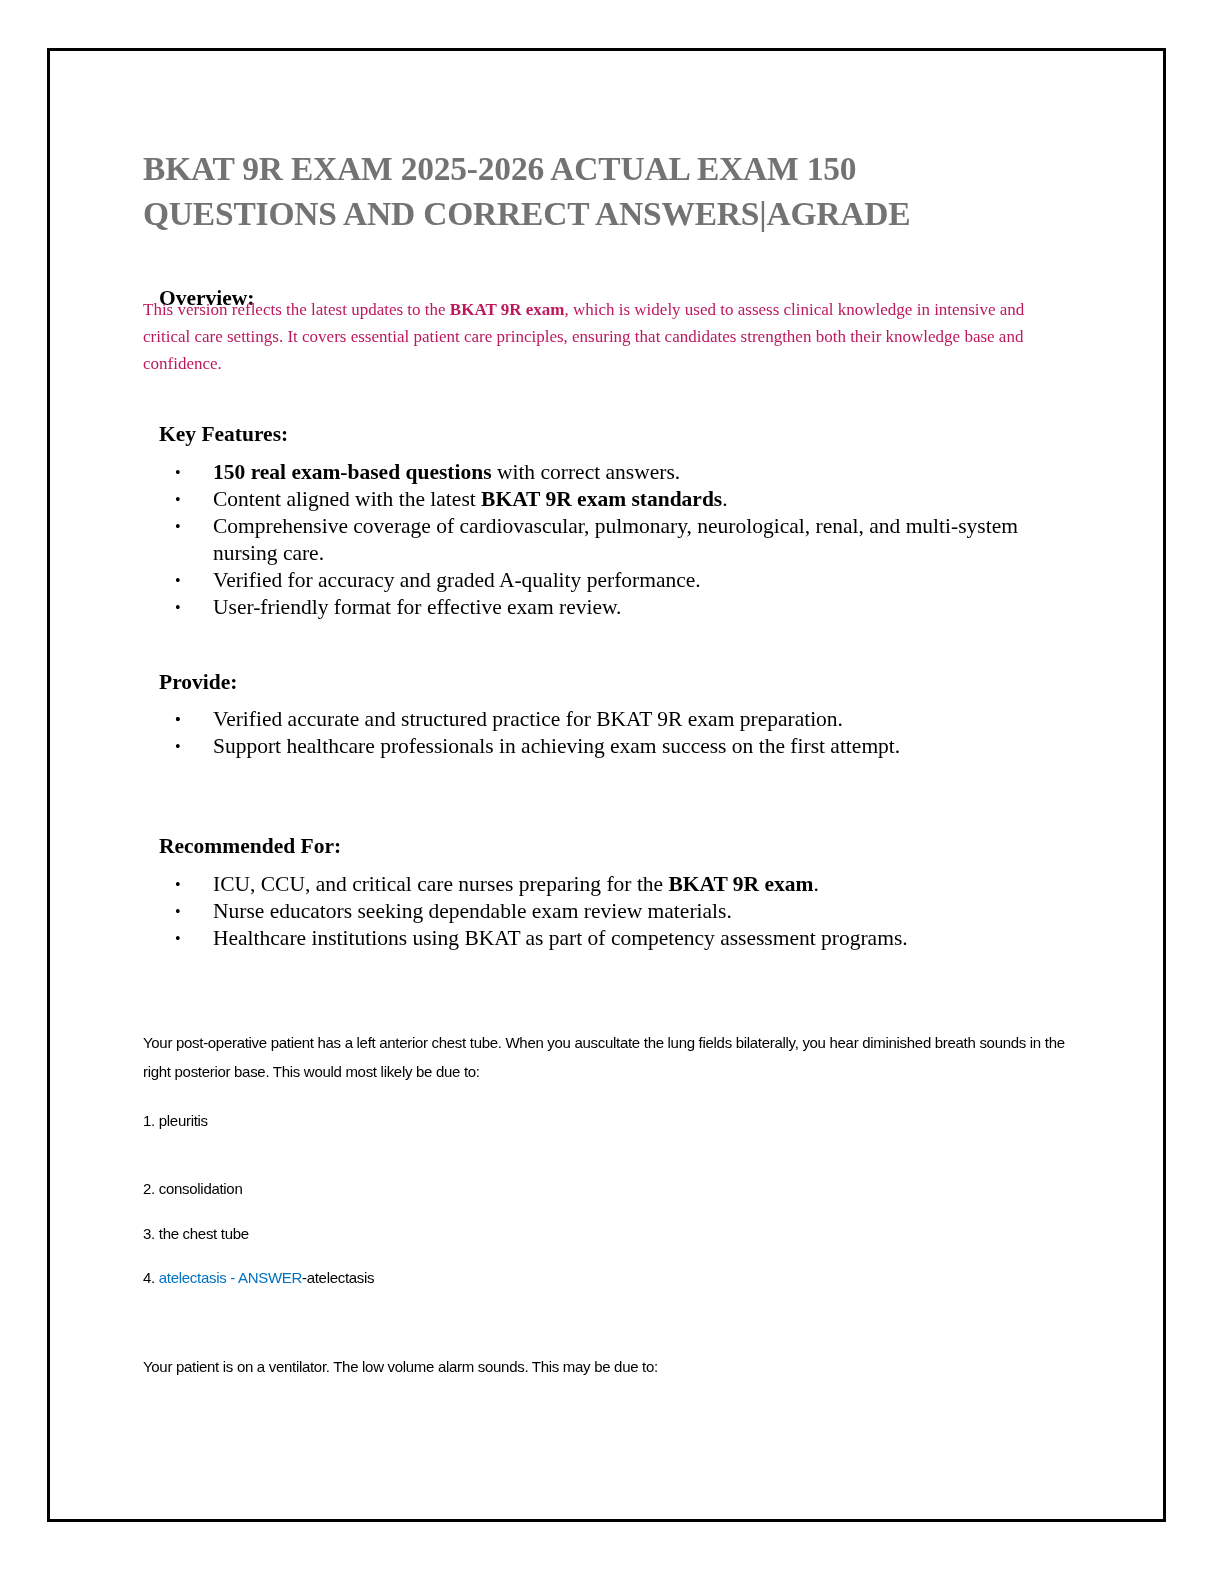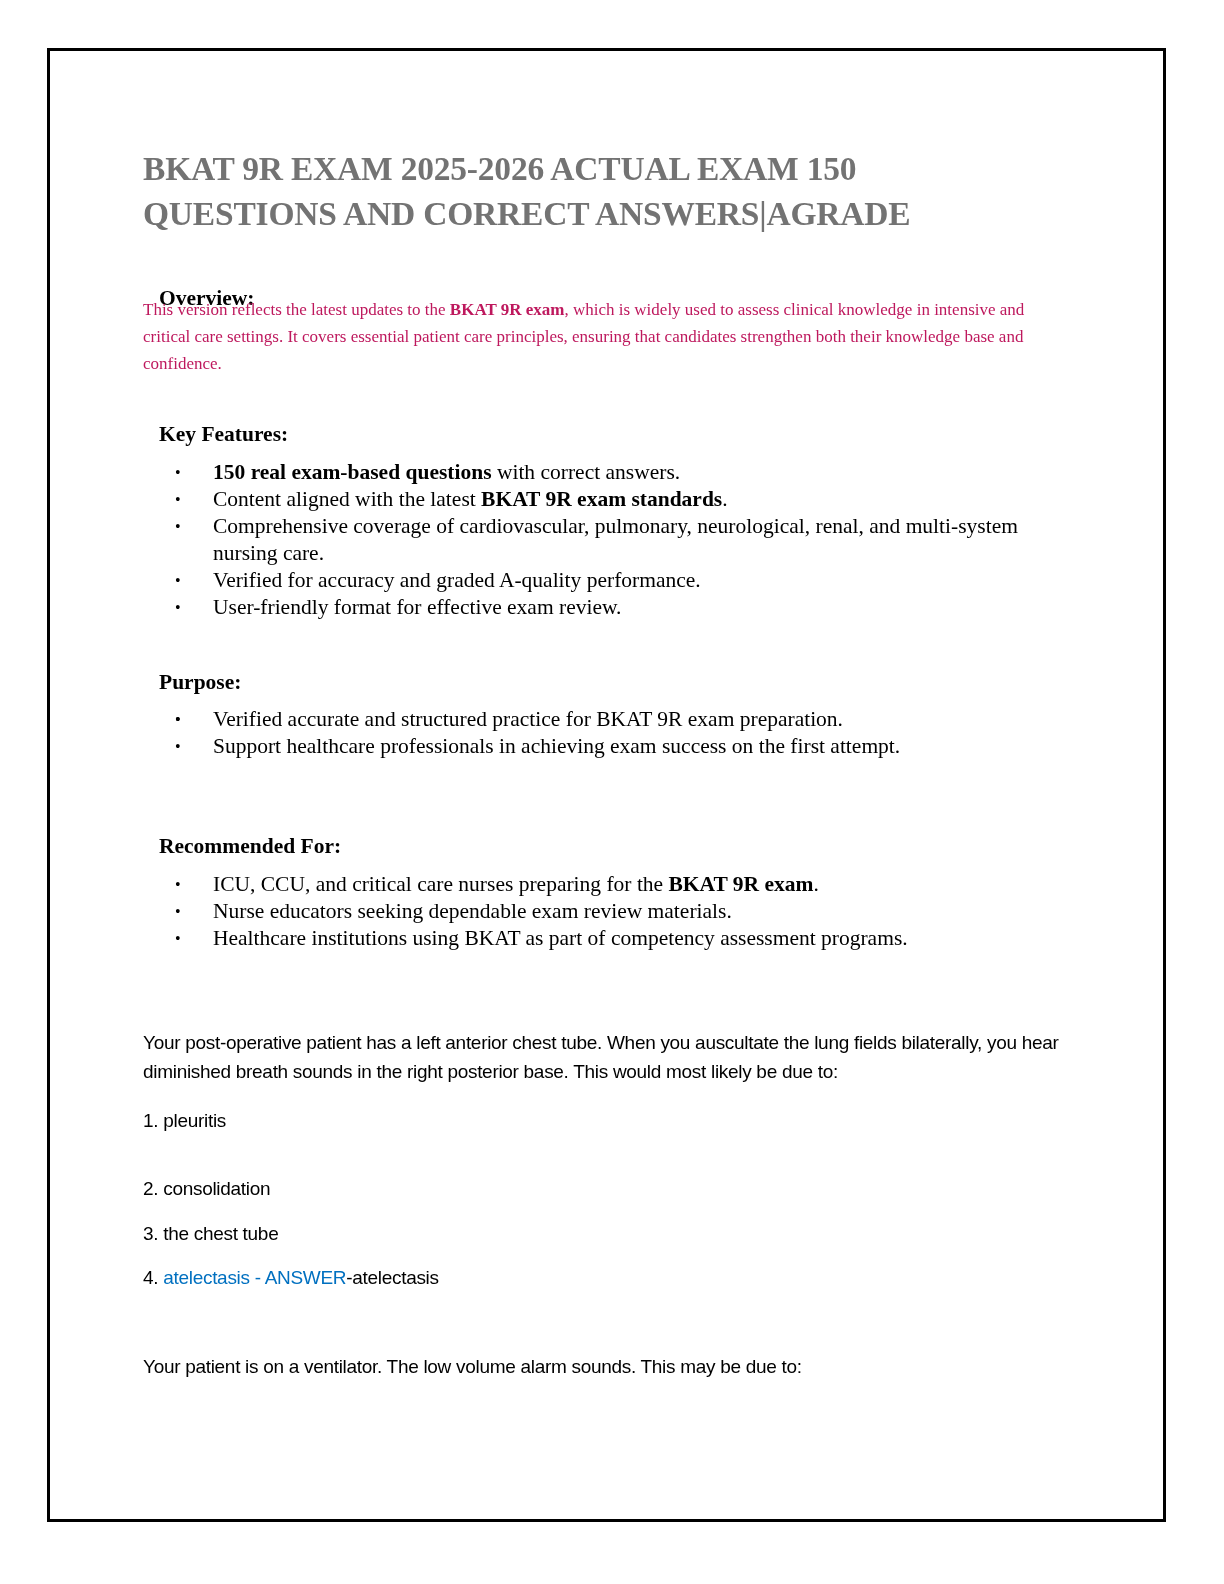--- a/index.html
+++ b/index.html
@@ -81,21 +81,21 @@
     }
     .bullet-list li .bullet {
       position: absolute;
       left: 32px;
       top: 0;
       font-size: 16px;
     }
     b { font-weight: bold; }
     .sans {
       font-family: "Liberation Sans", sans-serif;
-      font-size: 19px;
+      font-size: 15px;
       color: #000000;
       letter-spacing: -0.3px;
     }
     .question {
       position: absolute;
       left: 0;
       width: 940px;
       line-height: 29px;
       margin: 0;
     }
@@ -123,21 +123,21 @@
 
   <p class="section-heading" style="top:405px;text-align:center;">Key Features:</p>
   <ul class="bullet-list" style="top:459px;">
     <li><span class="bullet">•</span><b>150 real exam-based questions</b><span> with correct answers.</span></li>
     <li><span class="bullet">•</span><span>Content aligned with the latest </span><b>BKAT 9R exam standards</b><span>.</span></li>
     <li><span class="bullet">•</span><span>Comprehensive coverage of cardiovascular, pulmonary, neurological, renal, and multi-system nursing care.</span></li>
     <li><span class="bullet">•</span><span>Verified for accuracy and graded A-quality performance.</span></li>
     <li><span class="bullet">•</span><span>User-friendly format for effective exam review.</span></li>
   </ul>
 
-  <p class="section-heading" style="top:653px;">Purpose:</p>
+  <p class="section-heading" style="top:653px;">Provide:</p>
   <ul class="bullet-list" style="top:706px;">
     <li><span class="bullet">•</span></li>
     <li><span class="bullet">•</span><span>Verified accurate and structured practice for BKAT 9R exam preparation.</span></li>
     <li><span class="bullet">•</span><span>Support healthcare professionals in achieving exam success on the first attempt.</span></li>
   </ul>
 
   <p class="section-heading" style="top:817px;">Recommended For:</p>
   <ul class="bullet-list" style="top:871px;">
     <li><span class="bullet">•</span><span>ICU, CCU, and critical care nurses preparing for the </span><b>BKAT 9R exam</b><span>.</span></li>
     <li><span class="bullet">•</span><span>Nurse educators seeking dependable exam review materials.</span></li>

